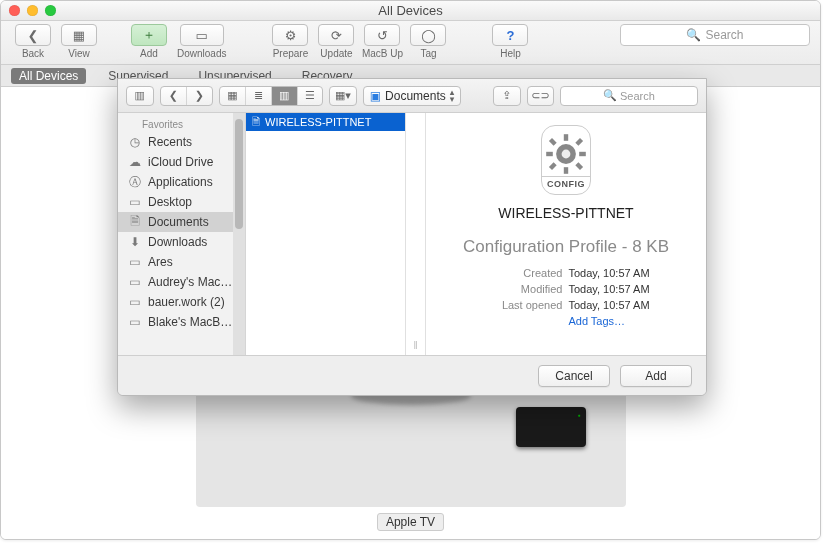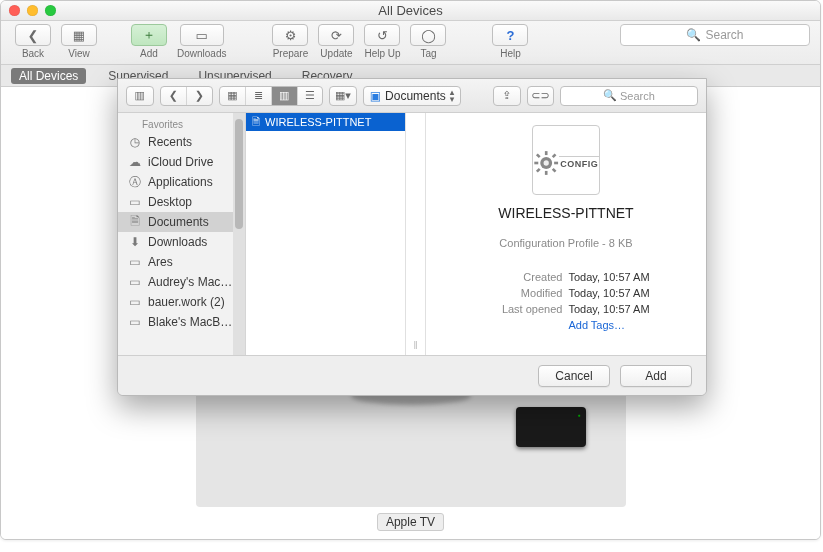--- a/index.html
+++ b/index.html
@@ -183,29 +183,29 @@
     font-size:11px; color:#fff; background:#0a62d0;
   }
   .file-row .fi { font-size:10px;}
   .col2 { width:20px; position:relative; display:flex; align-items:flex-end; justify-content:center;}
   .col2 .grip { color:#bbb; font-size:10px; padding-bottom:4px;}
   .preview {
     flex:1; display:flex; flex-direction:column; align-items:center; padding:12px 10px;
     font-size:11px; color:#333;
   }
   .config-badge {
-    width:68px; height:70px; border:1px solid #ccc; border-radius:4px; position:relative;
-    display:flex; flex-direction:row; align-items:center; justify-content:flex-start;
+    width:50px; height:70px; border:1px solid #ccc; border-radius:14px; position:relative;
+    display:flex; flex-direction:column; align-items:center; justify-content:flex-start;
     padding-top:6px; background:#fff;
   }
   .gear-svg { width:44px; height:44px; }
   .config-label { font-size:9px; font-weight:bold; color:#555; letter-spacing:0.5px; border-top:1px solid #ccc; width:100%; text-align:center; padding:2px 0;}
   .pv-title { margin-top:10px; font-size:14px; color:#222;}
-  .pv-sub { margin-top:16px; font-size:11px; color:#8a8a8a;}
-  .pv-table { margin-top:20px; font-size:11px;}
+  .pv-sub { margin-top:16px; font-size:17px; color:#8a8a8a;}
+  .pv-table { margin-top:8px; font-size:11px;}
   .pv-table div { display:flex; gap:6px; line-height:16px;}
   .pv-k { width:80px; text-align:right; color:#8a8a8a;}
   .pv-v { color:#333;}
   .pv-link { color:#1a66d6; cursor:pointer;}
   
   .sheet-footer {
     height:40px; border-top:1px solid #cfcfcf; background:#eeeeee;
     display:flex; align-items:center; justify-content:flex-end; gap:10px; padding:4px 14px;
   }
   .mac-btn {
@@ -270,21 +270,21 @@
       <div class="tb-btn">
         <div class="tb-icon-box">
             <span>⟳</span>
           </div>
         <div class="tb-label">Update</div>
       </div>
       <div class="tb-btn">
         <div class="tb-icon-box">
             <span>↺</span>
           </div>
-        <div class="tb-label">Help Up</div>
+        <div class="tb-label">MacB Up</div>
       </div>
       <div class="tb-btn">
         <div class="tb-icon-box">
             <span>◯</span>
           </div>
         <div class="tb-label">Tag</div>
       </div>
     </div>
     <div style="width:26px"></div>
     <div class="tb-btn">

